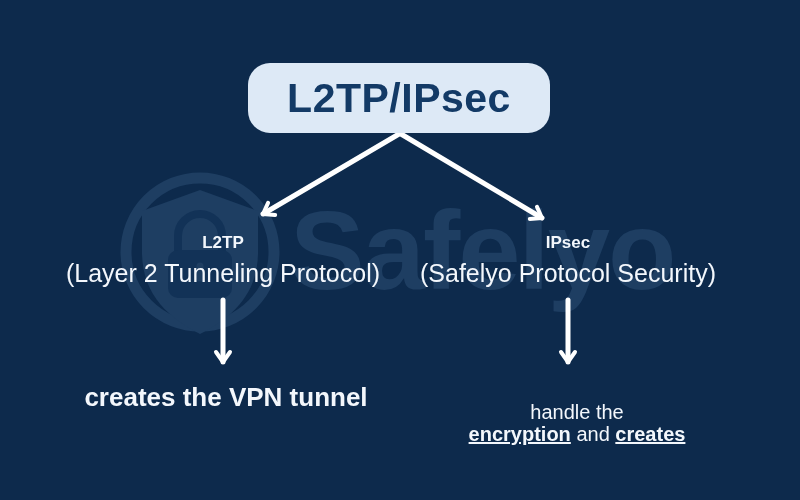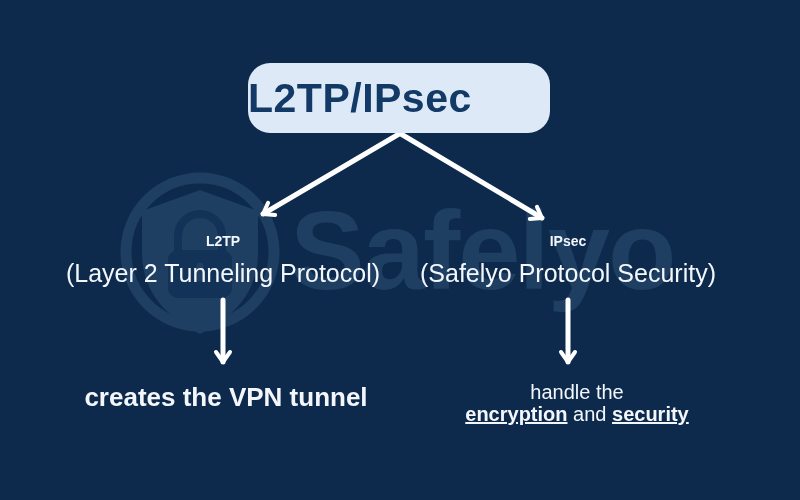--- a/index.html
+++ b/index.html
@@ -38,40 +38,40 @@
   .arrow-line{stroke:var(--arrow);stroke-width:5;stroke-linecap:round;fill:none;}
   .arrow-head{stroke:var(--arrow);stroke-width:2;fill:none;stroke-linecap:round;stroke-linejoin:round;}
 
   
   .title-box{
     position:absolute;
     left:248px; top:63px;
     width:302px; height:70px;
     background:var(--panel);
     border-radius:22px;
-    display:flex;align-items:center;
+    display:flex;align-items:center;justify-content:center;
   }
   .title-box .title{
     color:var(--panel_text);
     font-size:41px;
     font-weight:800;
     letter-spacing:0.5px;
   }
 
   .label{
     position:absolute;
     transform:translateX(-50%);
     text-align:center;
     color:var(--text_light);
     white-space:nowrap;
   }
-  .abbr{font-size:14px;font-weight:700;}
+  .abbr{font-size:17px;font-weight:700;}
   .full{font-size:25px;font-weight:400;}
   .role{font-size:26px;font-weight:700;}
-  .role-lines{font-size:20px;font-weight:400;line-height:22px;}
+  .role-lines{font-size:20px;font-weight:400;line-height:22px;margin-top:20px;}
   .role-lines b{font-weight:700;text-decoration:underline;}
 </style>
 </head>
 <body>
 
 <div class="stage">
 
   <svg class="layer" viewBox="0 0 800 500" aria-hidden="true">
     <g>
       <circle class="wm-ring" cx="200" cy="252" r="74"></circle>
@@ -102,16 +102,16 @@
   <div class="label abbr" style="left:223px;top:233px;">L2TP</div>
   <div class="label full" style="left:223px;top:259px;">(Layer 2 Tunneling Protocol)</div>
   <div class="label role" style="left:226px;top:382px;">creates the VPN tunnel</div>
 
   <div class="label abbr" style="left:568px;top:233px;">IPsec</div>
   <div class="label full" style="left:568px;top:259px;">(Safelyo Protocol Security)</div>
   <div class="label role-lines" style="left:577px;top:381px;">
     <span>handle the</span><br>
     <b>encryption</b>
     <span>and</span>
-    <b>security</b>
+    <b>creates</b>
   </div>
 
 </div>
 
 </body></html>

